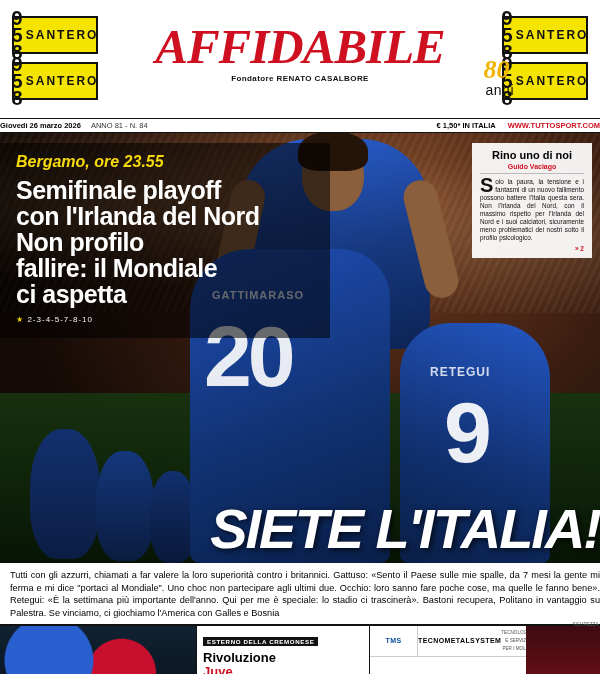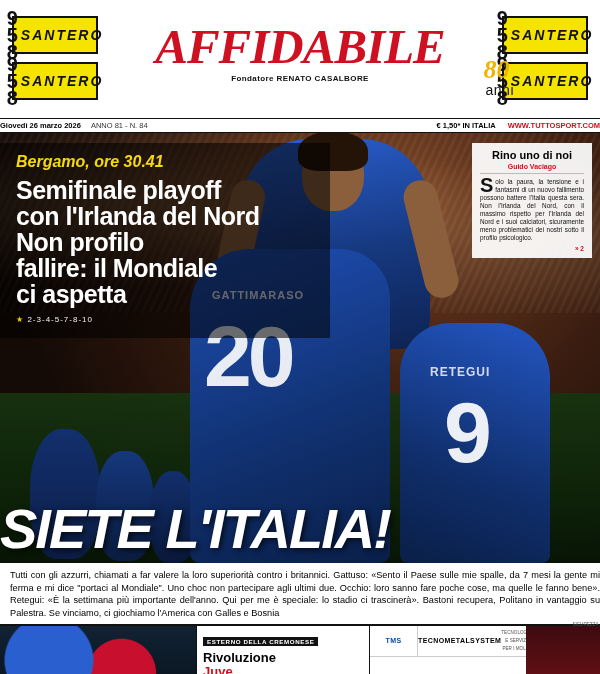--- a/index.html
+++ b/index.html
@@ -12,21 +12,21 @@
   .page{position:relative;width:600px;height:674px;overflow:hidden;background:#fff;}
 
   
   .masthead{position:relative;height:118px;background:#fff;}
   .ad-box{
     position:absolute;width:86px;height:38px;background:#f5e400;
     border:2px solid #111;box-sizing:border-box;
     display:flex;flex-direction:row;align-items:center;justify-content:center;
   }
   .ad-box .num{font-weight:bold;font-size:20px;letter-spacing:3px;line-height:17px;color:#111;}
-  .ad-box .word{font-size:14px;letter-spacing:2px;font-weight:bold;color:#111;line-height:10px;font-style:italic;}
+  .ad-box .word{font-size:12px;letter-spacing:2px;font-weight:bold;color:#111;line-height:10px;}
   .ad-l1{left:12px;top:16px;}
   .ad-l2{left:12px;top:62px;}
   .ad-r1{right:12px;top:16px;}
   .ad-r2{right:12px;top:62px;}
 
   .title-wrap{position:absolute;left:120px;top:22px;width:360px;text-align:center;}
   .tuttosport{
     font-family:"Liberation Serif", serif;
     font-weight:bold;font-style:italic;
     font-size:49px;line-height:50px;letter-spacing:-1px;
@@ -124,21 +124,21 @@
     position:absolute;right:8px;top:10px;width:120px;
     background:rgba(255,255,255,.93);padding:6px 8px;box-sizing:border-box;
   }
   .rcol h3{margin:0 0 2px 0;font-size:11px;font-weight:bold;text-align:center;}
   .rcol .byline{font-size:7px;color:#cf1020;text-align:center;font-weight:bold;margin-bottom:4px;border-bottom:1px solid #bbb;padding-bottom:3px;}
   .rcol p{margin:0;font-size:6.4px;line-height:8px;text-align:justify;color:#111;}
   .rcol p:first-letter{font-size:20px;font-weight:bold;float:left;line-height:15px;padding-right:2px;}
   .rcol .ref{display:block;text-align:right;color:#cf1020;font-weight:bold;font-size:6.5px;margin-top:3px;}
 
   .siete{
-    position:absolute;left:0;right:8px;bottom:6px;text-align:left;
+    position:absolute;left:0;right:0;bottom:6px;text-align:right;
     color:#fff;font-weight:bold;font-style:italic;font-size:56px;line-height:56px;
     letter-spacing:-2px;text-shadow:2px 2px 6px rgba(0,0,0,.75);
   }
 
   
   .summary{
     padding:6px 0 5px 10px;font-size:9.2px;line-height:12.6px;text-align:justify;
     border-bottom:2px solid #111;
   }
 
@@ -225,21 +225,21 @@
     <div class="jersey-main">
       <span class="nm">GATTIMARASO</span>
       <span class="num">20</span>
     </div>
     <div class="jersey-right">
       <span class="nm">RETEGUI</span>
       <span class="num">9</span>
     </div>
 
     <div class="hl-block">
-      <div class="kicker">Bergamo, ore 30.41</div>
+      <div class="kicker">Bergamo, ore 23.55</div>
       <div class="hl">
         <div>Semifinale playoff</div>
         <div>con l'Irlanda del Nord</div>
         <div>Non profilo</div>
         <div>fallire: il Mondiale</div>
         <div>ci aspetta</div>
       </div>
       <div class="pages">
         <span class="star">★</span>
         <span>2-3-4-5-7-8-10</span>

